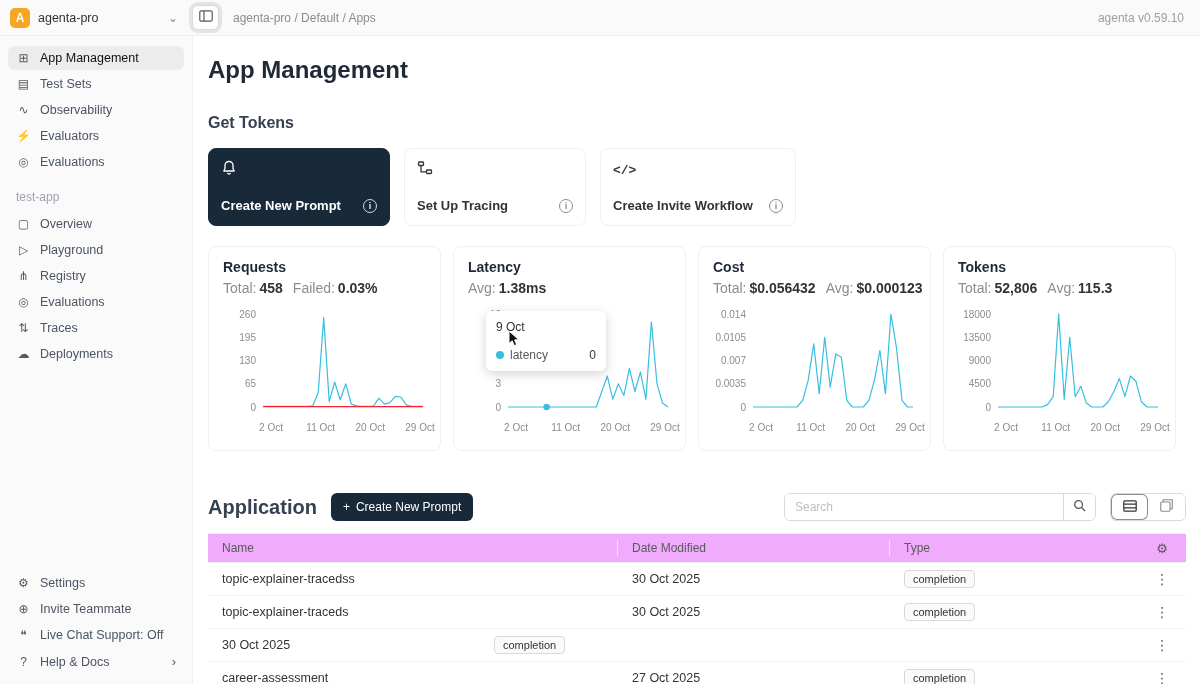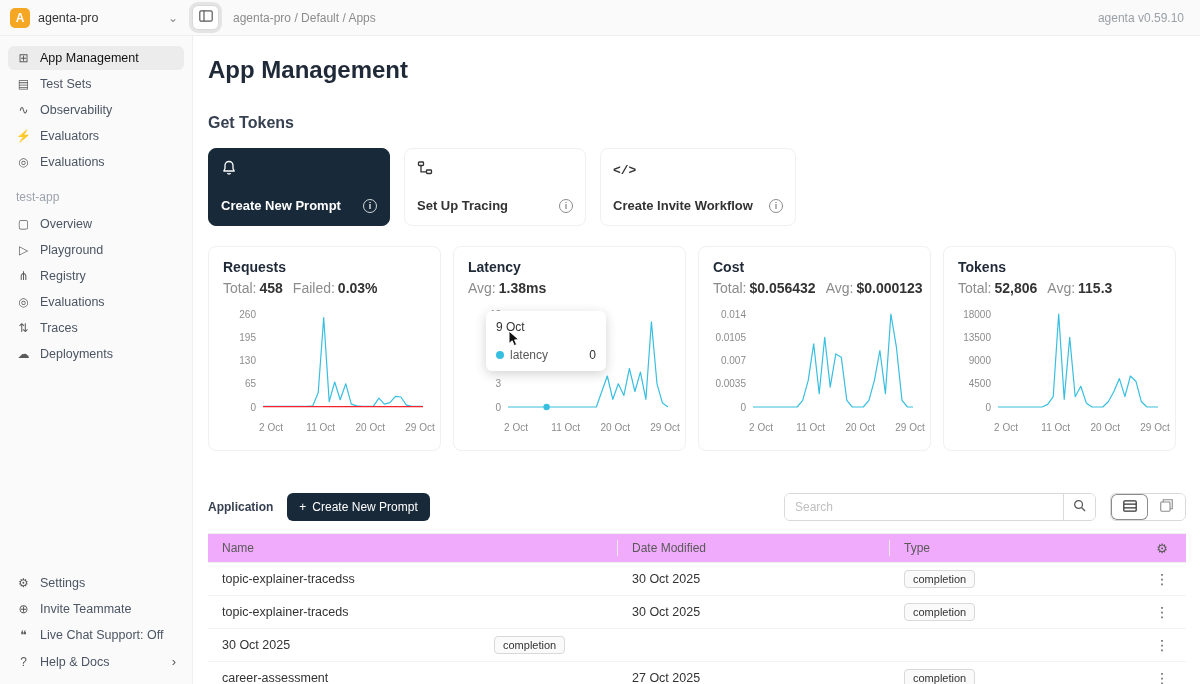--- a/index.html
+++ b/index.html
@@ -89,21 +89,21 @@
     box-shadow:0 3px 12px rgba(0,0,0,.18); padding:9px 10px; z-index:4;
   }
   .tt-date { font-size:12px; color:#333; margin-bottom:14px; }
   .tt-row { display:flex; align-items:center; gap:6px; font-size:12px; color:#595959; }
   .tt-dot { width:8px; height:8px; border-radius:50%; background:#38bfe0; }
   .tt-val { margin-left:auto; color:#333; }
   .cursor { position:absolute; left:22px; top:20px; }
 
   
   .app-header { display:flex; align-items:center; gap:14px; margin-top:42px; }
-  .app-title { font-size:12px; font-weight:600; color:#374151; margin:0; }
+  .app-title { font-size:20px; font-weight:600; color:#374151; margin:0; }
   .btn-dark {
     height:28px; background:#182a3a; color:#fff; border:none; border-radius:6px;
     padding:0 12px; font-size:12px; display:flex; align-items:center; gap:6px; cursor:pointer;
     font-family:"Liberation Sans", sans-serif;
   }
   .spacer { flex:1; }
   .search-wrap {
     display:flex; width:312px; height:28px; border:1px solid #d9d9d9; border-radius:6px;
     overflow:hidden; background:#fff;
   }

